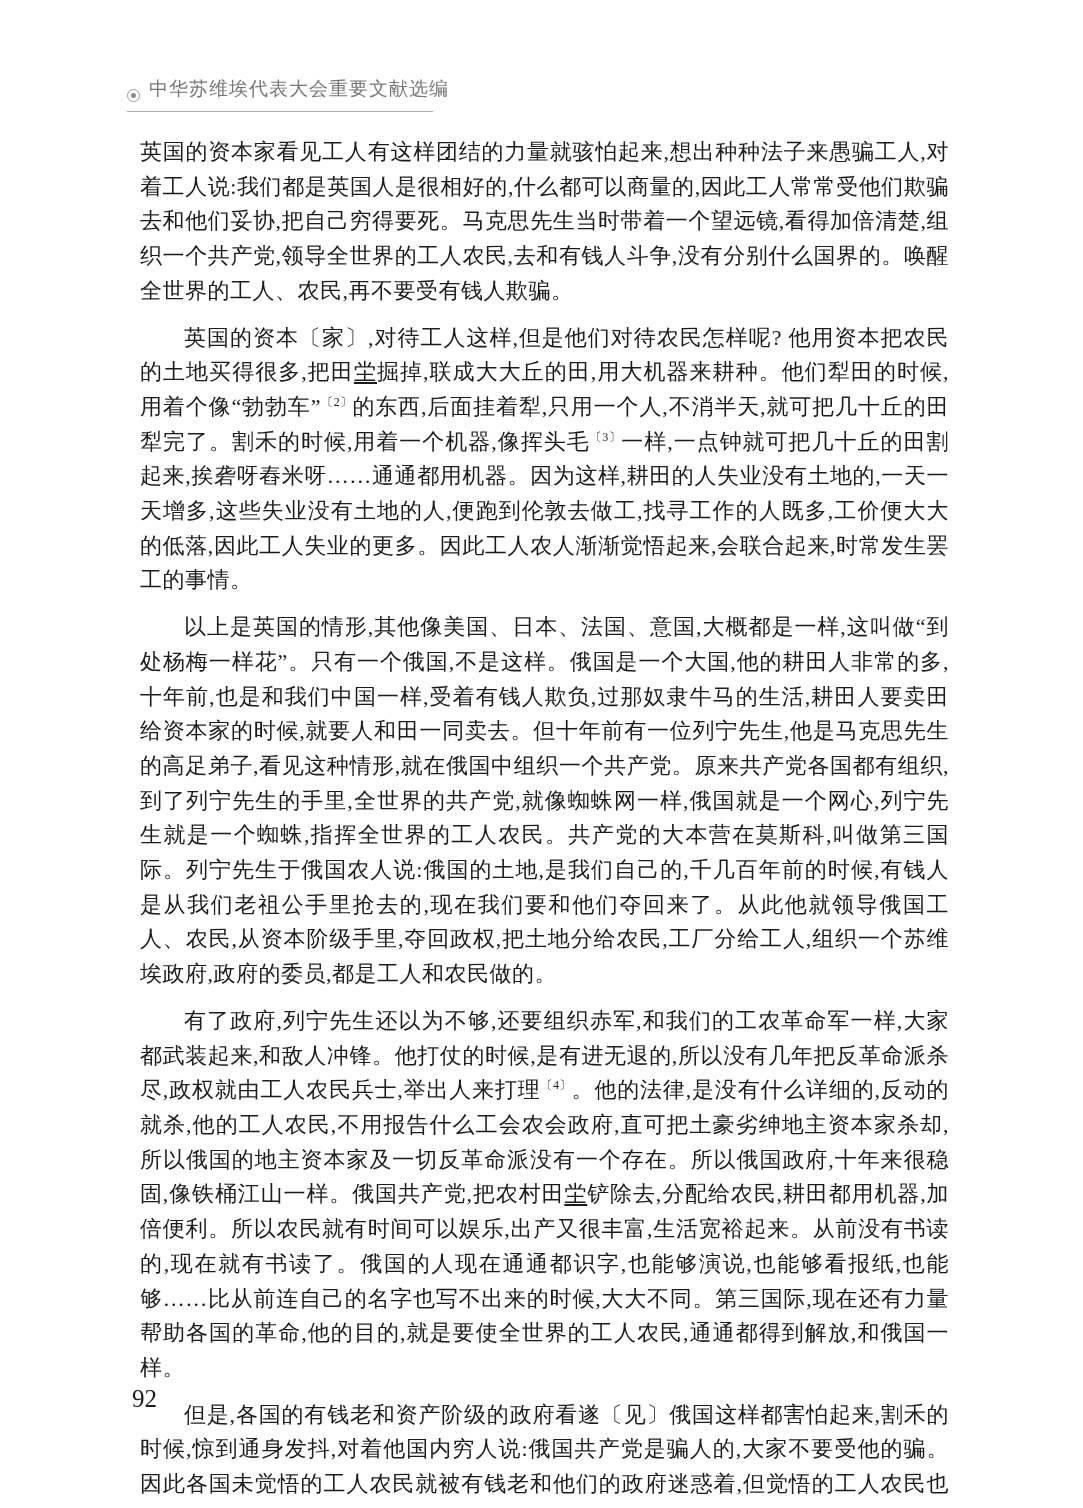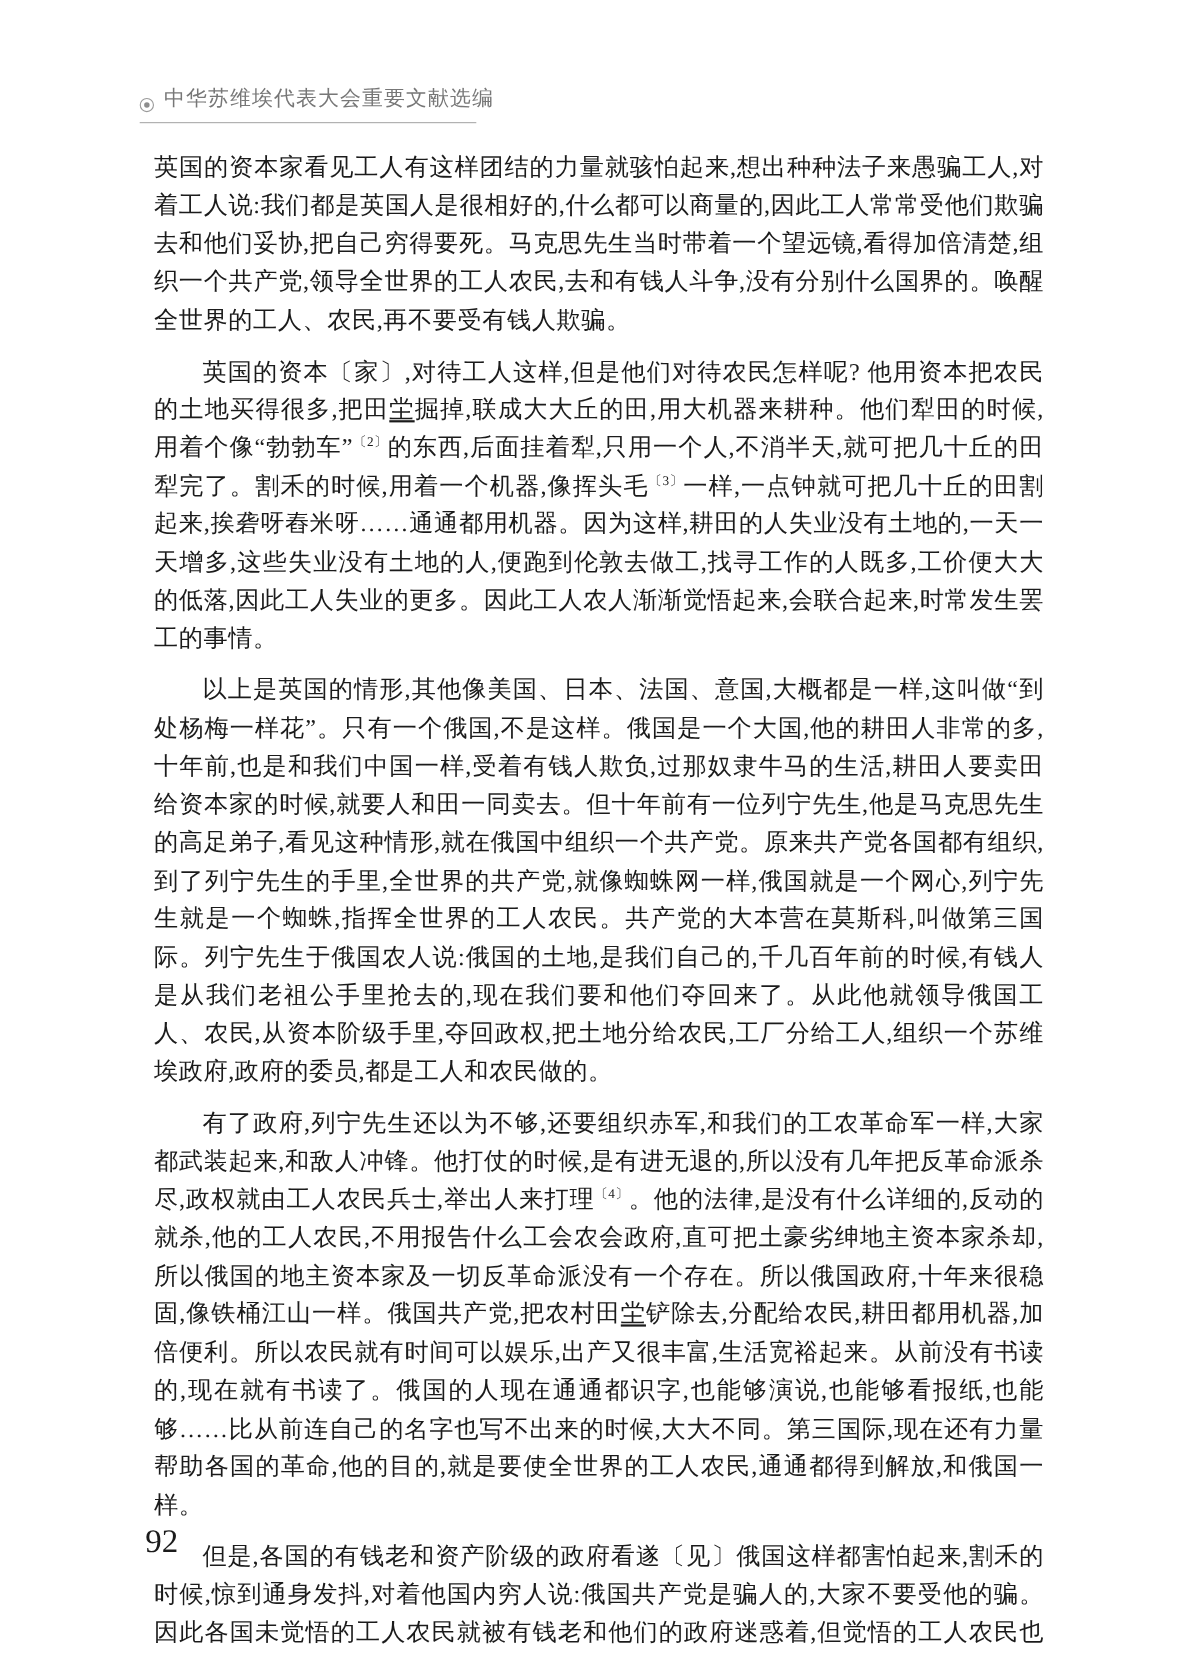--- a/index.html
+++ b/index.html
@@ -81,21 +81,21 @@
   }
   .uchar {
     text-decoration: underline;
     text-underline-offset: 3px;
   }
   
   .page-number {
     position: absolute;
     left: 132px;
     top: 1385px;
-    font-size: 30px;
+    font-size: 25px;
     color: #1b1b1b;
     font-family: "Liberation Serif", "DejaVu Serif", serif;
   }
 </style>
 </head>
 <body>
 
 <div class="page">
 
   <div class="running-header">

